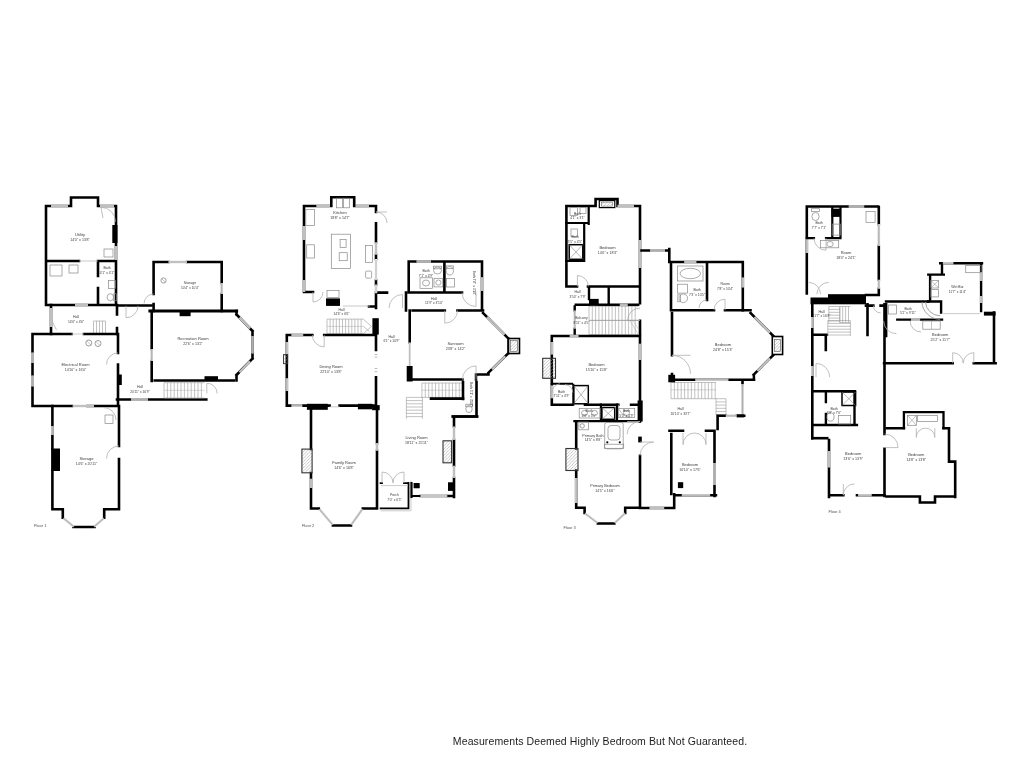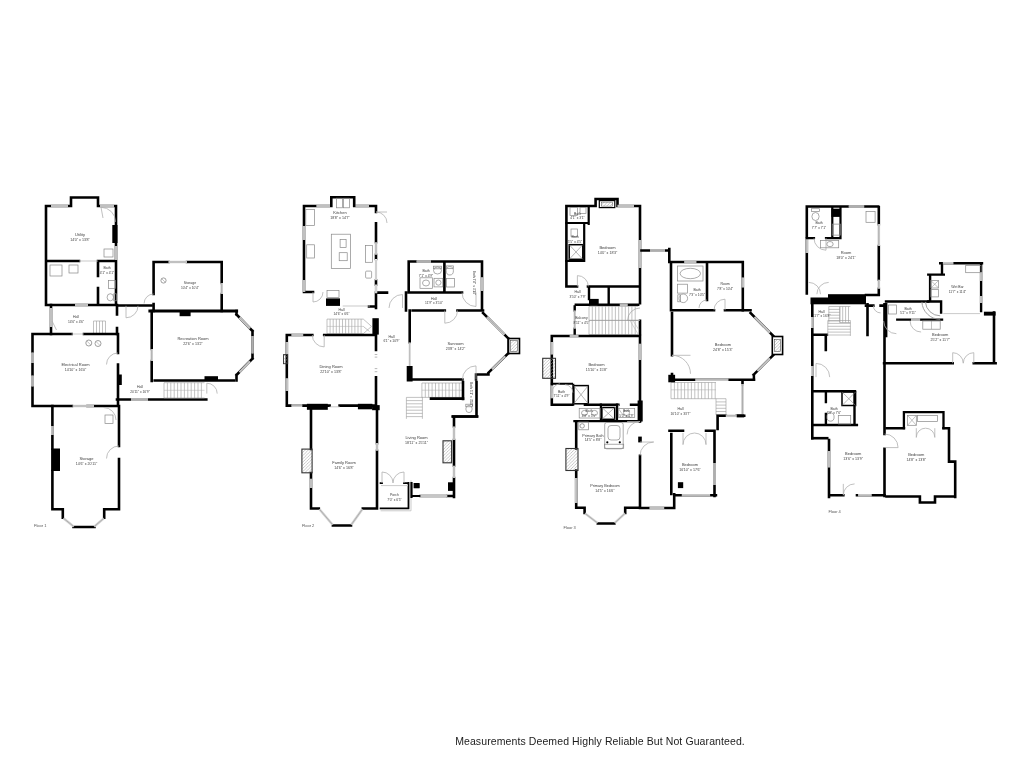--- a/index.html
+++ b/index.html
@@ -649,14 +649,14 @@
 
 <path d="M916.3,437.4 A9.2,9.2 0 0 1 925.5,428.2 M934.8,437.4 A9.2,9.2 0 0 0 925.6,428.2 M916.3,428.2 V437.4 M934.8,428.2 V437.4" stroke="#b0b0b0" stroke-width="0.8" fill="none"></path>
 
 <text x="916.3" y="456" font-size="4.0" class="t">Bedroom</text>
 <text x="916.3" y="461.2" font-size="3.6" class="t">14'8" x 13'8"</text>
 
 <text x="828.4" y="512.5" font-size="4" class="tl">Floor 4</text>
 </g>
 </svg>
 
-<div id="cap">Measurements Deemed Highly Reliable But Not Guaranteed.</div>
+<div id="cap">Measurements Deemed Highly Bedroom But Not Guaranteed.</div>
 
 
 </body></html>

